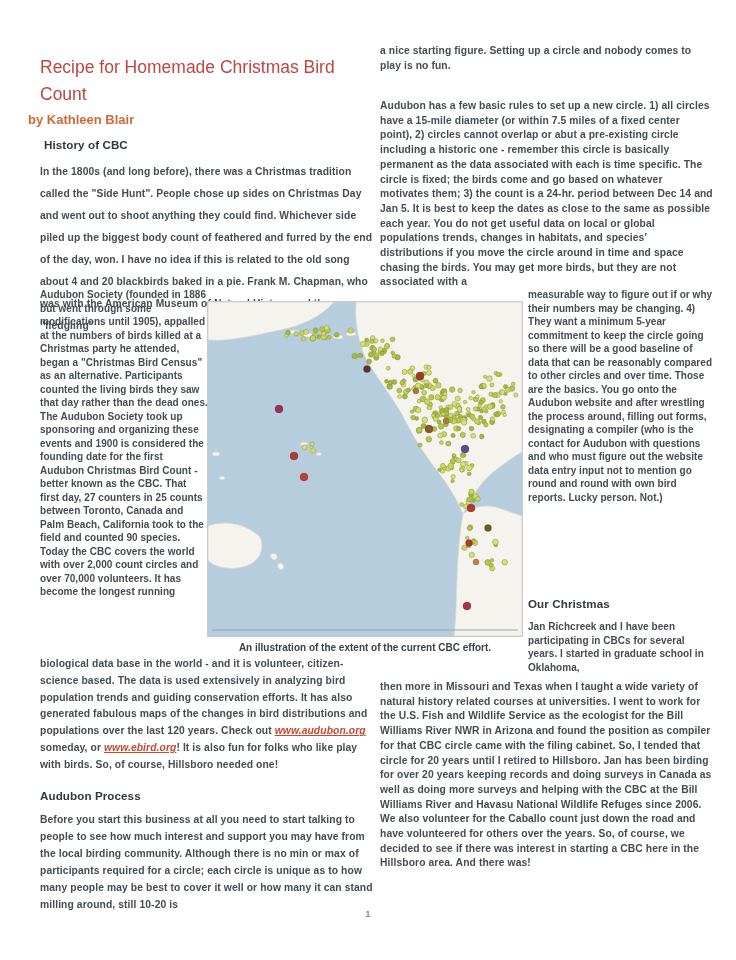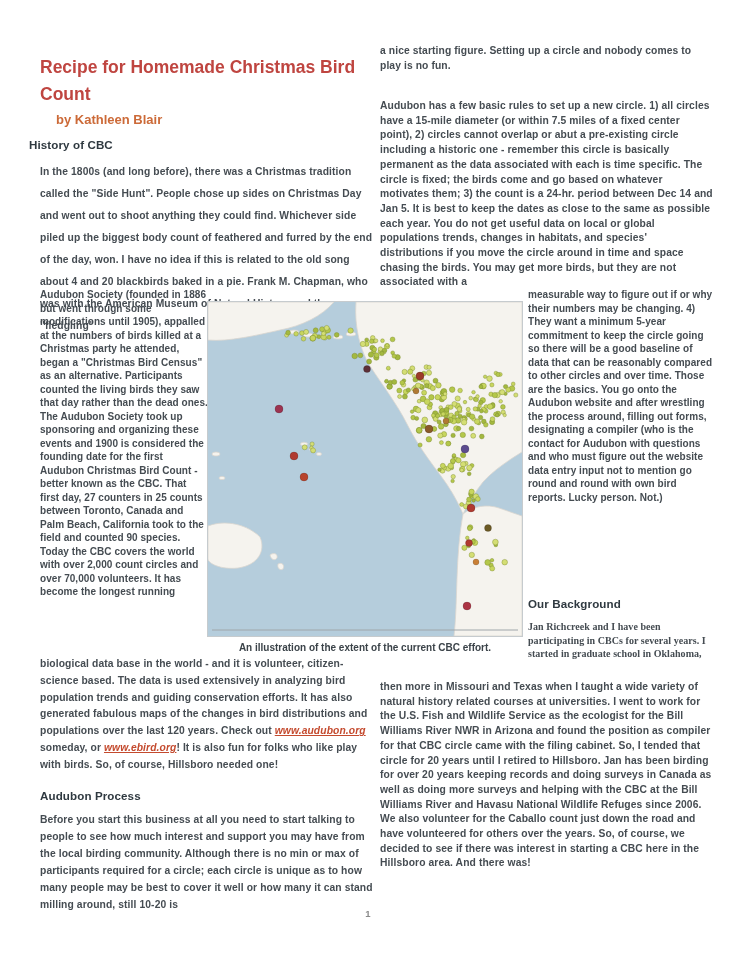--- a/index.html
+++ b/index.html
@@ -12,62 +12,62 @@
   .body-text{
     font-size:10.3px;line-height:22px;font-weight:700;color:#454c52;
     letter-spacing:0.1px;
   }
   .narrow-text{
     font-size:10px;line-height:13.5px;font-weight:700;color:#454c52;
     letter-spacing:0.05px;
   }
   .rcol{line-height:14.7px;}
   .page-title{
-    font-size:17.5px;line-height:27px;font-weight:700;color:#bf4540;
+    font-size:17.5px;line-height:27px;font-weight:400;color:#bf4540;
   }
   .byline{font-size:13px;font-weight:700;color:#cc6a38;}
   .section-heading{font-size:11.6px;font-weight:700;color:#2f3940;letter-spacing:0.1px;}
   a.doclink{color:#c44a2e;font-weight:700;text-decoration:underline;cursor:pointer;font-style:italic;}
   .map-frame{border:1px solid #c6cbce;box-sizing:border-box;background:#b5cddc;}
   .map-caption{
     font-size:10px;font-weight:700;color:#3b4349;
     text-align:center;
   }
   .page-number{font-size:9.5px;font-weight:700;color:#8a8a8a;text-align:center;}
 </style>
 </head>
 <body>
 
 <div class="abs page-title" style="left:40px;top:54px;width:320px;">Recipe for Homemade Christmas Bird Count</div>
 
-<div class="abs byline" style="left:56px;top:112px;text-align:center;">by Kathleen Blair</div>
-
-<div class="abs section-heading" style="left:29px;top:138px;">History of CBC</div>
+<div class="abs byline" style="left:28px;top:112px;text-align:center;">by Kathleen Blair</div>
+
+<div class="abs section-heading" style="left:44px;top:138px;">History of CBC</div>
 
 <div class="abs body-text" style="left:40px;top:161px;width:334px;">In the 1800s (and long before), there was a Christmas tradition called the "Side Hunt". People chose up sides on Christmas Day and went out to shoot anything they could find. Whichever side piled up the biggest body count of feathered and furred by the end of the day, won. I have no idea if this is related to the old song about 4 and 20 blackbirds baked in a pie. Frank M. Chapman, who was with the American Museum of Natural History and the "fledgling"</div>
 
 <div class="abs narrow-text" style="left:40px;top:288px;width:168px;">Audubon Society (founded in 1886 but went through some modifications until 1905), appalled at the numbers of birds killed at a Christmas party he attended, began a "Christmas Bird Census" as an alternative. Participants counted the living birds they saw that day rather than the dead ones. The Audubon Society took up sponsoring and organizing these events and 1900 is considered the founding date for the first Audubon Christmas Bird Count - better known as the CBC. That first day, 27 counters in 25 counts between Toronto, Canada and Palm Beach, California took to the field and counted 90 species. Today the CBC covers the world with over 2,000 count circles and over 70,000 volunteers. It has become the longest running</div>
 
 <div class="abs body-text" style="left:40px;top:656px;width:334px;line-height:16.8px;">
   <span>biological data base in the world - and it is volunteer, citizen-science based. The data is used extensively in analyzing bird population trends and guiding conservation efforts. It has also generated fabulous maps of the changes in bird distributions and populations over the last 120 years. Check out </span><a class="doclink">www.audubon.org</a><span> someday, or </span><a class="doclink">www.ebird.org</a><span>! It is also fun for folks who like play with birds. So, of course, Hillsboro needed one!</span>
 </div>
 
 <div class="abs section-heading" style="left:40px;top:789px;text-align:right;">Audubon Process</div>
 
 <div class="abs body-text" style="left:40px;top:811px;width:334px;line-height:17px;">Before you start this business at all you need to start talking to people to see how much interest and support you may have from the local birding community. Although there is no min or max of participants required for a circle; each circle is unique as to how many people may be best to cover it well or how many it can stand milling around, still 10-20 is</div>
 
 <div class="abs body-text rcol" style="left:380px;top:44px;width:333px;">a nice starting figure. Setting up a circle and nobody comes to play is no fun.</div>
 
 <div class="abs body-text rcol" style="left:380px;top:99px;width:333px;">Audubon has a few basic rules to set up a new circle. 1) all circles have a 15-mile diameter (or within 7.5 miles of a fixed center point), 2) circles cannot overlap or abut a pre-existing circle including a historic one - remember this circle is basically permanent as the data associated with each is time specific. The circle is fixed; the birds come and go based on whatever motivates them; 3) the count is a 24-hr. period between Dec 14 and Jan 5. It is best to keep the dates as close to the same as possible each year. You do not get useful data on local or global populations trends, changes in habitats, and species' distributions if you move the circle around in time and space chasing the birds. You may get more birds, but they are not associated with a</div>
 
 <div class="abs narrow-text" style="left:528px;top:288px;width:186px;">measurable way to figure out if or why their numbers may be changing. 4) They want a minimum 5-year commitment to keep the circle going so there will be a good baseline of data that can be reasonably compared to other circles and over time. Those are the basics. You go onto the Audubon website and after wrestling the process around, filling out forms, designating a compiler (who is the contact for Audubon with questions and who must figure out the website data entry input not to mention go round and round with own bird reports. Lucky person. Not.)</div>
 
-<div class="abs section-heading" style="left:528px;top:597px;">Our Background</div>
-
-<div class="abs narrow-text" style="left:528px;top:620px;width:186px;font-family:Liberation Serif, serif;">Jan Richcreek and I have been participating in CBCs for several years. I started in graduate school in Oklahoma,</div>
+<div class="abs section-heading" style="left:528px;top:597px;">Our Christmas</div>
+
+<div class="abs narrow-text" style="left:528px;top:620px;width:186px;">Jan Richcreek and I have been participating in CBCs for several years. I started in graduate school in Oklahoma,</div>
 
 <div class="abs body-text rcol" style="left:380px;top:680px;width:333px;">then more in Missouri and Texas when I taught a wide variety of natural history related courses at universities. I went to work for the U.S. Fish and Wildlife Service as the ecologist for the Bill Williams River NWR in Arizona and found the position as compiler for that CBC circle came with the filing cabinet. So, I tended that circle for 20 years until I retired to Hillsboro. Jan has been birding for over 20 years keeping records and doing surveys in Canada as well as doing more surveys and helping with the CBC at the Bill Williams River and Havasu National Wildlife Refuges since 2006. We also volunteer for the Caballo count just down the road and have volunteered for others over the years. So, of course, we decided to see if there was interest in starting a CBC here in the Hillsboro area. And there was!</div>
 
 <div class="abs map-frame" style="left:207px;top:301px;width:316px;height:336px;">
   <svg id="cbc-map-svg" width="314" height="334" viewBox="0 0 314 334" style="display:block;">
 
     <rect x="0" y="0" width="314" height="334" fill="#b5cddc"></rect>
     <g fill="#f5f3ee" stroke="#d9d6cf" stroke-width="0.8">
 
       <path d="M0,0 H126 C114,14 94,24 72,28 C50,33 20,40 0,38 Z"></path>

